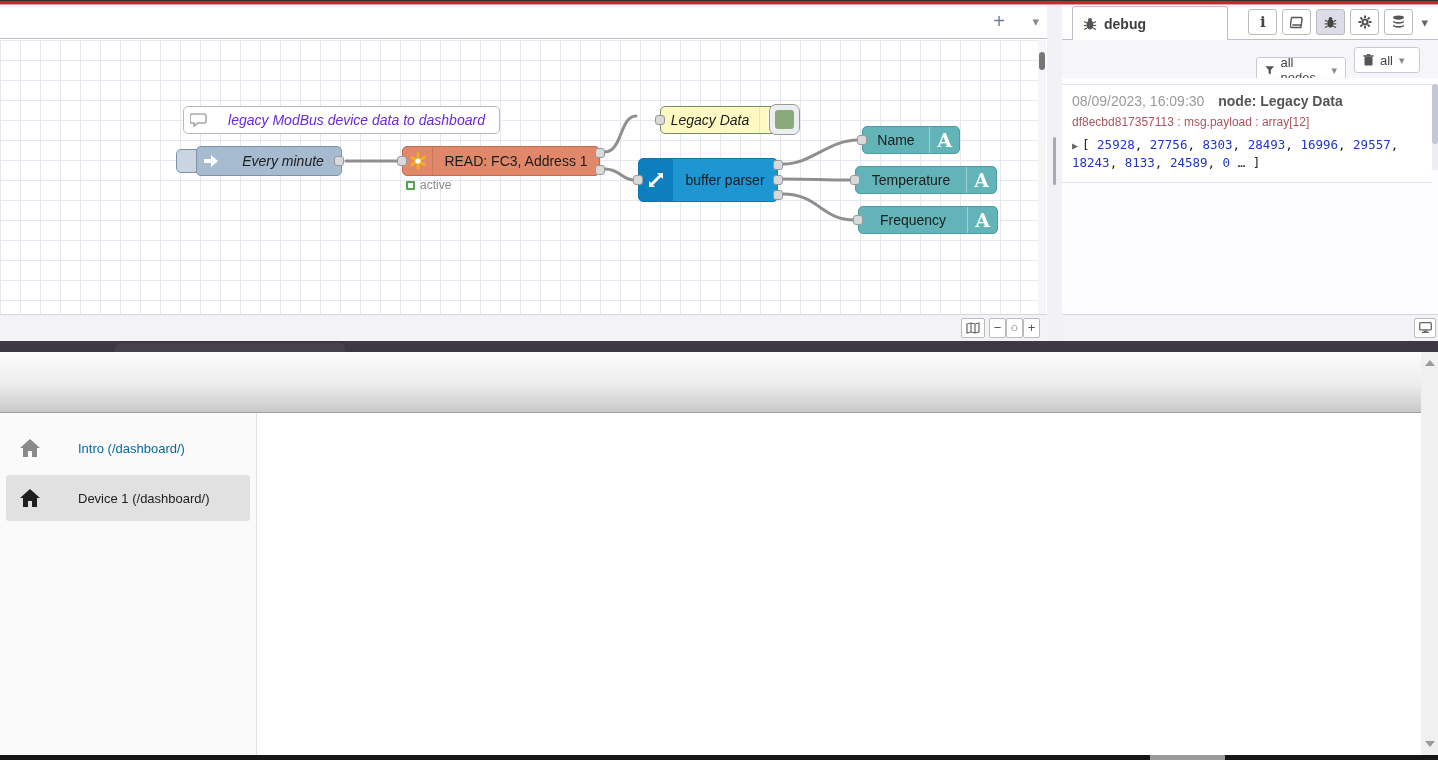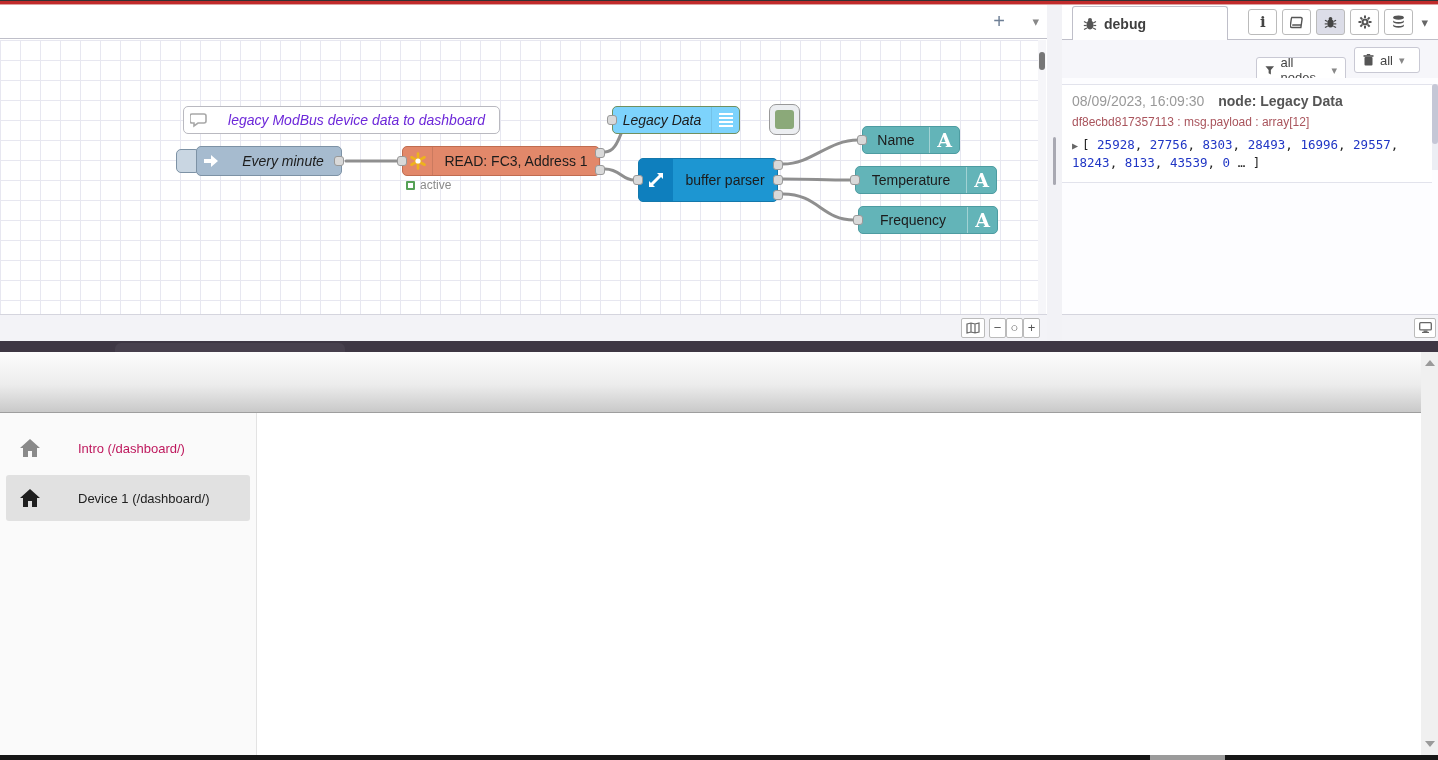--- a/index.html
+++ b/index.html
@@ -40,21 +40,21 @@
   .comment-node { left:183px; top:106px; width:317px; height:28px; background:#fff; border-color:#b9b9c0; color:#6d28d9; }
   .comment-node .lbl, .inject-node .lbl, .debug-node .lbl { font-style:italic; }
   .comment-node .cicon { width:30px; display:flex; justify-content:center; }
   .inject-node { left:196px; top:146px; width:146px; height:30px; background:#a6bbcf; border-color:#7d92a5; }
   .inject-btn { position:absolute; left:176px; top:149px; width:24px; height:24px; background:#c9d6e2; border:1px solid #7d92a5; border-radius:5px; cursor:pointer; }
   .inject-node .iicon { width:28px; display:flex; justify-content:center; }
   .modbus-node { left:402px; top:146px; width:198px; height:30px; background:#e2886a; border-color:#c06c50; }
   .modbus-node .micon { width:30px; height:100%; display:flex; align-items:center; justify-content:center; border-right:1px solid rgba(0,0,0,0.1); }
   .status { position:absolute; left:406px; top:178px; display:flex; align-items:center; font-size:12px; color:#8a8a8a; }
   .status .dot { width:9px; height:9px; border:2px solid #56a156; background:#fff; margin-right:5px; border-radius:1px; }
-  .debug-node { left:612px; top:106px; width:128px; height:28px; background:#7dd3fc; border-color:#71905f; }
+  .debug-node { left:660px; top:106px; width:128px; height:28px; background:#fef9c3; border-color:#71905f; }
   .debug-node .dicon { width:28px; height:100%; display:flex; flex-direction:column; justify-content:center; align-items:center; gap:2px; border-left:1px solid rgba(0,0,0,0.08); }
   .debug-node .dicon span { display:block; width:14px; height:2px; background:#fff; }
   .debug-toggle { position:absolute; left:769px; top:104px; width:31px; height:31px; background:#eceef1; border:1px solid #999; border-radius:7px; cursor:pointer; }
   .debug-toggle .inner { position:absolute; left:5px; top:5px; width:19px; height:19px; background:#8ba979; border-radius:3px; }
   .bp-node { left:638px; top:158px; width:140px; height:44px; background:#1d96d2; border-color:#1478ab; }
   .bp-node .bicon { width:34px; height:100%; background:#0e7fbe; border-radius:4px 0 0 4px; display:flex; align-items:center; justify-content:center; }
   .ui-node { background:#63b4b8; border-color:#4d9ca1; }
   .ui-node .aicon { width:30px; height:100%; border-left:1px solid rgba(255,255,255,0.4); display:flex; align-items:center; justify-content:center;
     font-family:"DejaVu Serif","Liberation Serif",serif; font-weight:bold; font-size:19px; color:#fff; }
   .ui-name { left:862px; top:126px; width:98px; height:28px; }
@@ -95,21 +95,21 @@
   .dash-header { position:absolute; left:0; top:352px; width:1438px; height:61px;
     background:linear-gradient(#fdfdfd,#ececec 55%,#c9c9c9); border-bottom:1px solid #9e9e9e; }
   .burger { position:absolute; left:24px; top:374px; width:20px; height:15px; display:flex; flex-direction:column; justify-content:space-between; cursor:pointer; }
   .burger span { display:block; height:3px; background:#333; border-radius:1px; }
   .dash-title { position:absolute; left:75px; top:371px; font-size:20px; color:#3d3d3d; }
 
   .dash-side { position:absolute; left:0; top:413px; width:257px; height:342px; background:#fafafa; border-right:1px solid #e3e3e3; }
   .side-item { position:absolute; left:6px; width:244px; height:46px; border-radius:3px; display:flex; align-items:center; cursor:pointer; }
   .side-item .hico { margin-left:14px; }
   .side-item .slbl { margin-left:38px; font-size:13px; }
-  .item-intro { top:12px; color:#be185d; }
+  .item-intro { top:12px; color:#0369a1; }
   .item-dev { top:62px; background:#e1e1e1; color:#212121; }
 
   .dash-main { position:absolute; left:258px; top:413px; width:1163px; height:342px; background:#fff; }
   .card { position:absolute; left:10px; top:12px; width:1080px; height:168px; background:#fff; border:1px solid #9b9b9b; border-radius:2px; }
   .card-title { position:absolute; left:28px; top:16px; font-size:20px; color:#383838; }
   .fld { position:absolute; font-size:15px; color:#3f3f3f; }
   .f-name  { left:28px; top:68px; }
   .f-temp  { left:28px; top:125px; }
   .f-freq  { left:547px; top:125px; }
   .fld .val { font-weight:bold; color:#000; margin-left:16px; }
@@ -336,21 +336,21 @@
   </div>
 
   <div class="sb-body">
     <div class="dbg-msg">
       <div class="dbg-meta1">
         <span>08/09/2023, 16:09:30</span>
         <b>node: Legacy Data</b>
       </div>
       <div class="dbg-meta2">df8ecbd817357113 : msg.payload : array[12]</div>
       <div class="dbg-payload">
-        <span class="tri">▶</span><span>[ <span class="num">25928</span>, <span class="num">27756</span>, <span class="num">8303</span>, <span class="num">28493</span>, <span class="num">16996</span>, <span class="num">29557</span>, <span class="num">18243</span>, <span class="num">8133</span>, <span class="num">43539</span>, <span class="num">0</span> … ]</span>
+        <span class="tri">▶</span><span>[ <span class="num">25928</span>, <span class="num">27756</span>, <span class="num">8303</span>, <span class="num">28493</span>, <span class="num">16996</span>, <span class="num">29557</span>, <span class="num">18243</span>, <span class="num">8133</span>, <span class="num">24589</span>, <span class="num">0</span> … ]</span>
       </div>
     </div>
     <div class="msg-scroll">
         <span class="thumb"></span>
       </div>
   </div>
 
   <div class="sidebar-footer">
     <div class="foot-btn" style="left:352px; width:22px; border-radius:2px;">
       <svg width="13" height="11" viewBox="0 0 13 11" style="margin-top:3px;">

